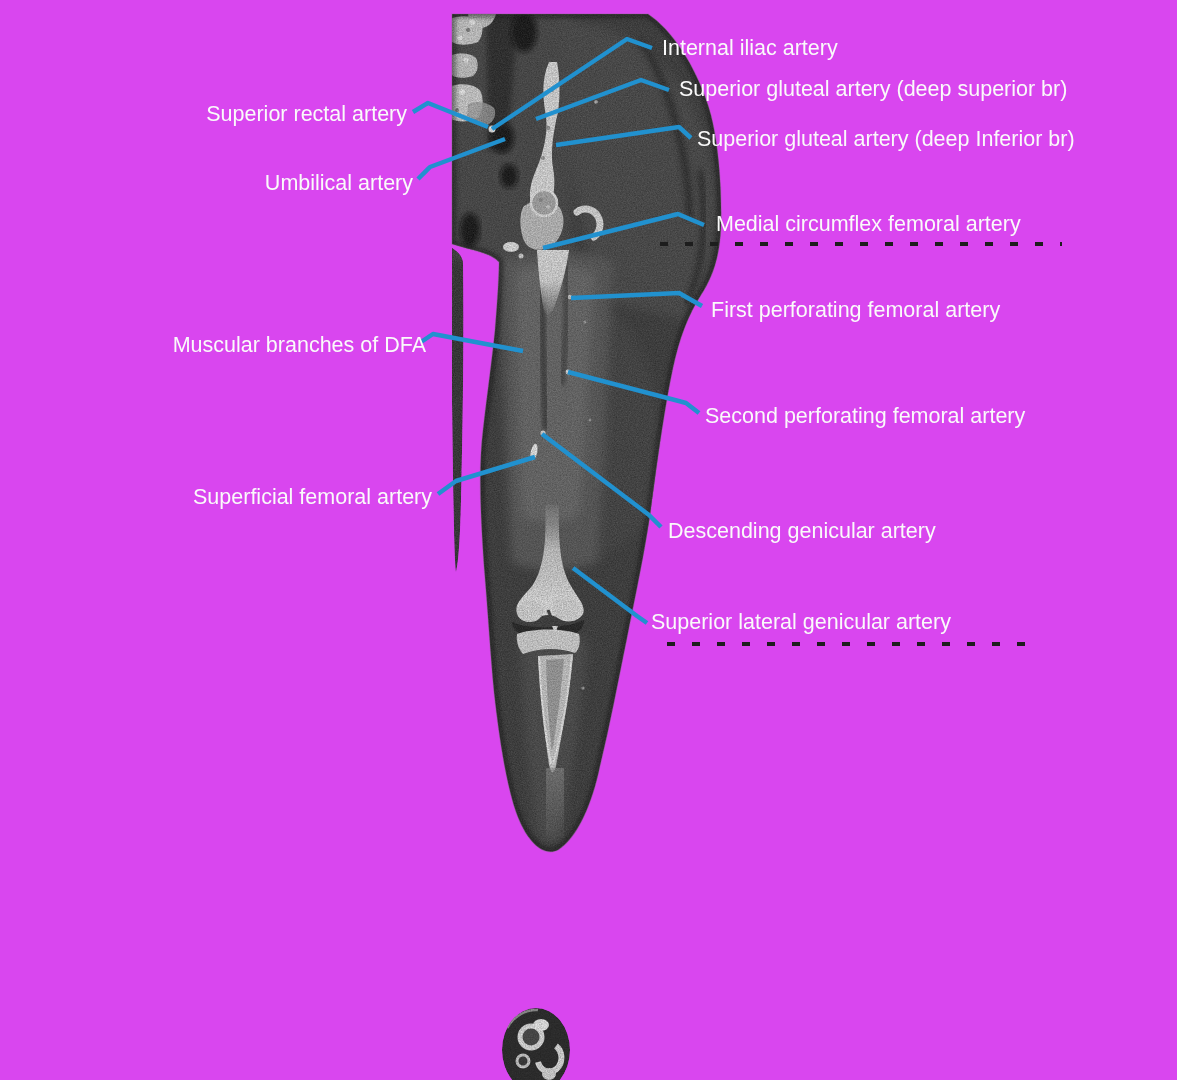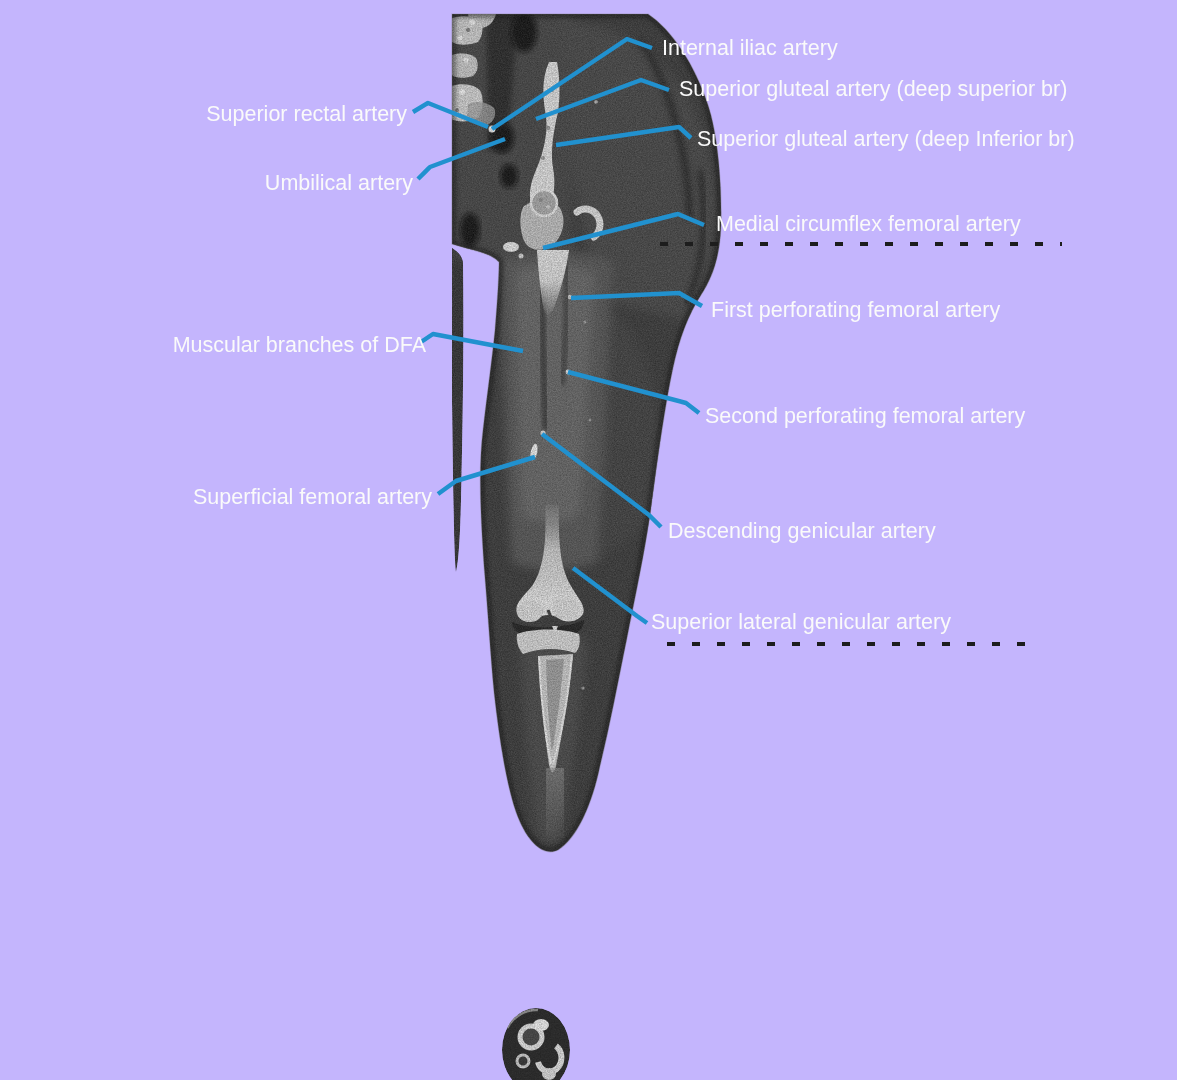--- a/index.html
+++ b/index.html
@@ -1,16 +1,16 @@
 <!DOCTYPE html>
 <html><head>
 <meta charset="utf-8">
 <style>
   html,body{margin:0;padding:0;background:#000;}
-  #root{position:relative;width:1177px;height:1080px;background:#c4b5fd;overflow:hidden;
+  #root{position:relative;width:1177px;height:1080px;background:#d946ef;overflow:hidden;
         font-family:"Liberation Sans",sans-serif;}
   svg{display:block;}
   text{font-family:"Liberation Sans",sans-serif;font-size:21.5px;fill:#fafafa;}
   .leader{fill:none;stroke:#2191cf;stroke-width:4.5;stroke-linejoin:round;stroke-linecap:butt;}
   .wm{stroke:#1d1d1d;stroke-width:4;}
 </style>
 </head>
 <body>
 
 <div id="root">

